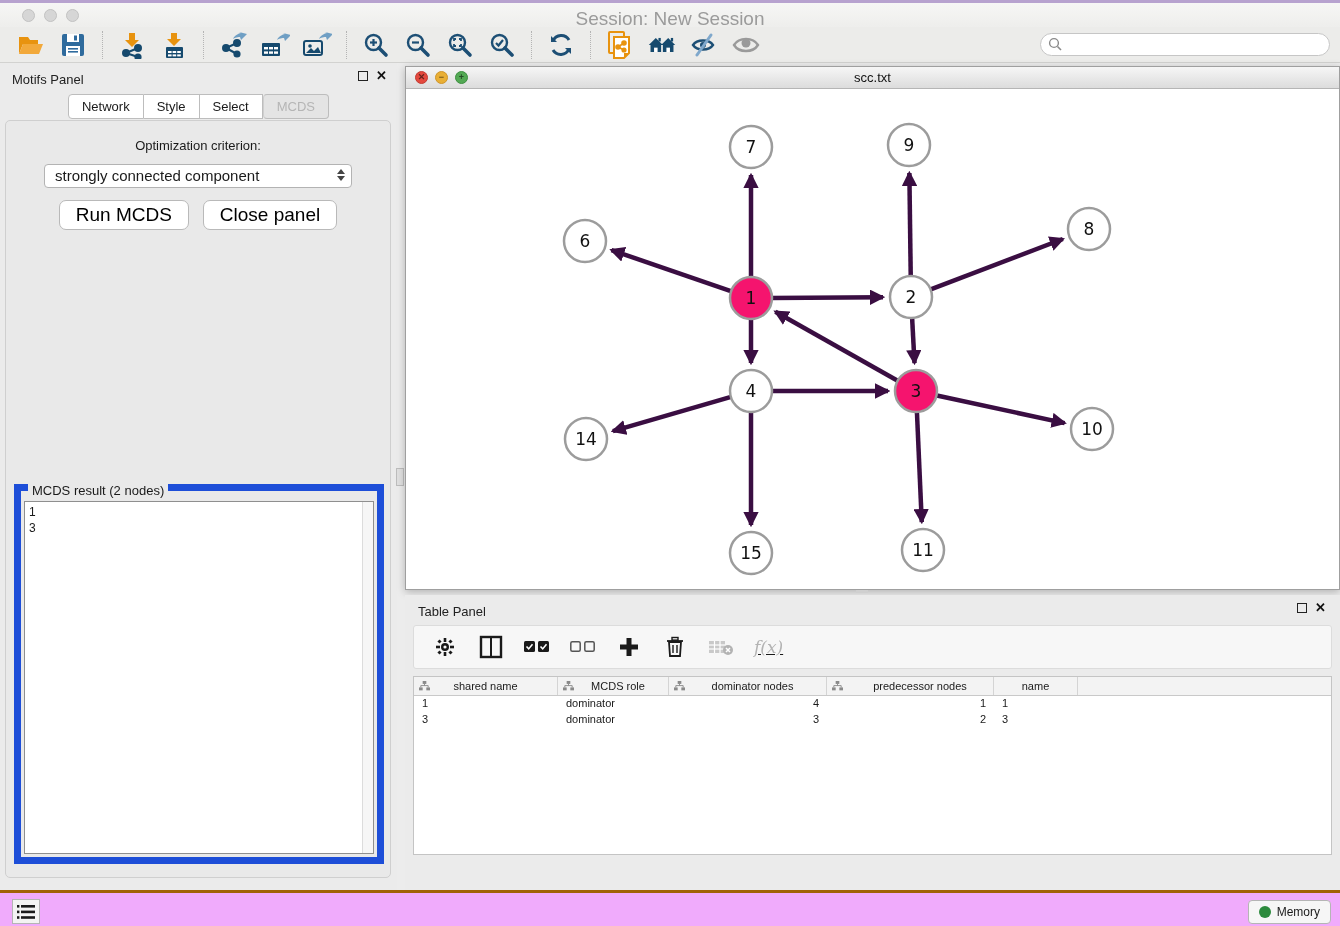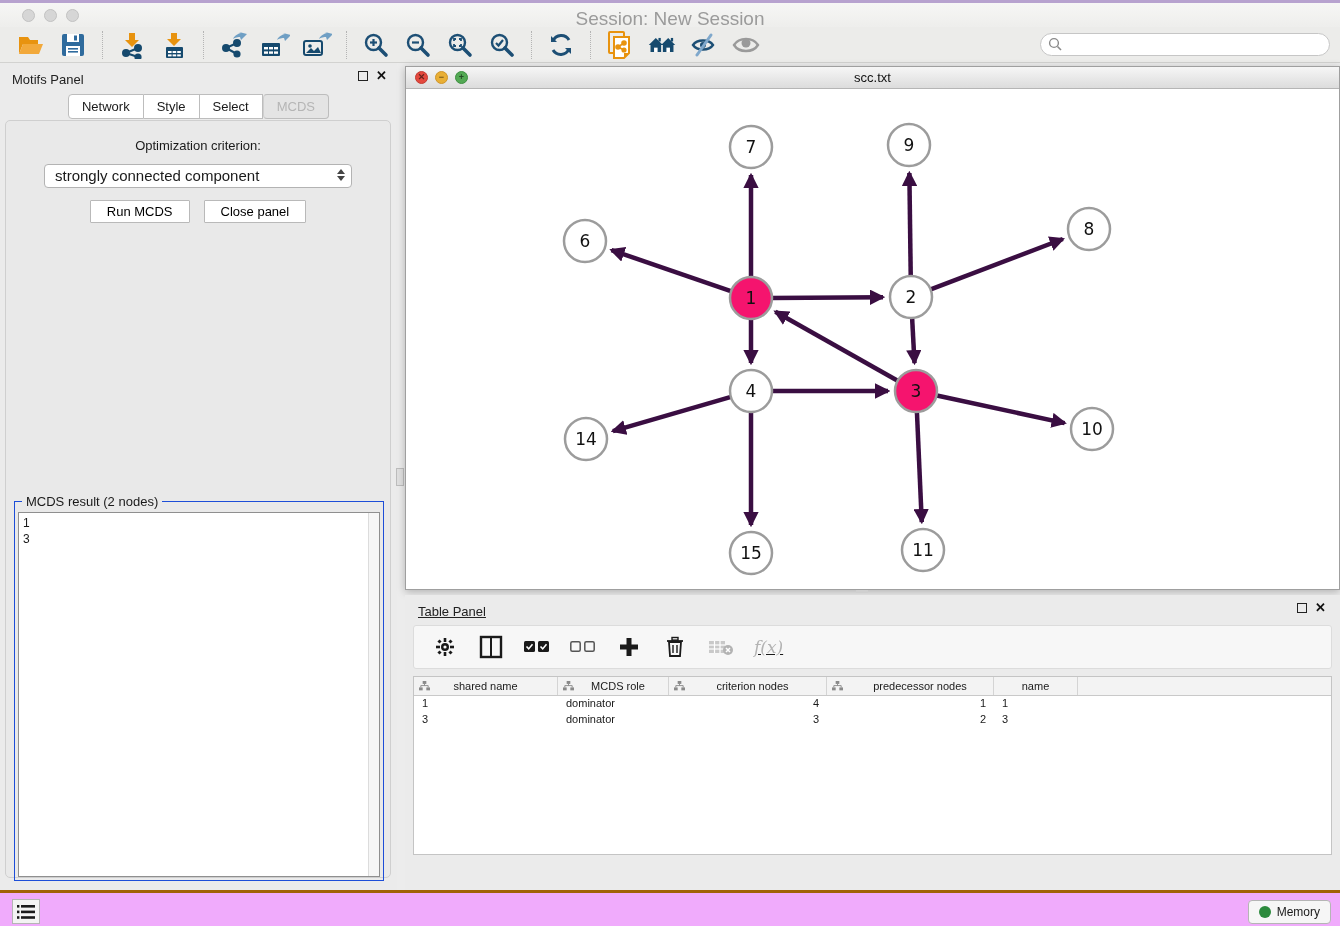--- a/index.html
+++ b/index.html
@@ -42,24 +42,24 @@
   .cp-content { position:absolute; left:5px; top:57px; width:386px; height:758px;
                 border:1px solid #cfcfcf; border-radius:5px; background:#e9e9e9; }
   .opt-label { text-align:center; margin-top:17px; font-size:13px; }
   .criterion-select { position:relative; margin:11px auto 0; width:308px; height:24px; background:#fff;
                       border:1px solid #b3b3b3; border-radius:4px; font-size:15px; line-height:22px;
                       padding-left:10px; }
   .stepper { position:absolute; right:6px; top:4px; display:flex; flex-direction:column; gap:2px; }
   .stepper .up { width:0;height:0;border-left:4px solid transparent;border-right:4px solid transparent;border-bottom:5px solid #444; }
   .stepper .down { width:0;height:0;border-left:4px solid transparent;border-right:4px solid transparent;border-top:5px solid #444; }
   .btn-row { display:flex; justify-content:center; gap:14px; margin-top:12px; }
-  .cp-btn { font-size:13px; background:#fff; border:1px solid #b9b9b9; border-radius:1px; padding:3px 16px; }
-
-  .result-group { position:absolute; left:8px; top:380px; width:370px; height:380px;
-                  border:1px solid #1d4ed8; }
+  .cp-btn { font-size:19px; background:#fff; border:1px solid #b9b9b9; border-radius:7px; padding:3px 16px; }
+
+  .result-group { position:absolute; left:8px; top:363px; width:370px; height:380px;
+                  border:7px solid #1d4ed8; }
   .result-legend { position:absolute; left:7px; top:-8px; background:#e9e9e9; padding:0 4px; font-size:13px; }
   .result-box { position:absolute; left:3px; top:10px; right:3px; bottom:3px; background:#fff;
                 border:1px solid #8f8f8f; font-size:12px; padding:2px 4px; }
   .result-line { line-height:16px; }
   .result-scroll { position:absolute; right:0; top:0; bottom:0; width:11px; background:#f6f6f6; border-left:1px solid #dcdcdc; }
 
   
   .net-window { position:absolute; left:405px; top:66px; width:935px; height:524px;
                 border:1px solid #9f9f9f; box-shadow:0 2px 8px rgba(0,0,0,0.25); background:#fff; }
   .net-titlebar { position:relative; height:22px; background:linear-gradient(#f6f6f6,#dcdcdc);
@@ -412,21 +412,21 @@
             <circle cx="517" cy="461" r="21" fill="#ffffff" stroke="#9c9c9c" stroke-width="2.5"></circle>
             <text x="517" y="467" text-anchor="middle" font-size="17" font-family="&quot;DejaVu Sans&quot;, sans-serif" fill="#111111">11</text>
           </g>
         </svg>
     </div>
   </div>
   <div class="resize-dot"></div>
 
   <div class="table-panel">
     <div class="panel-header">
-      <div class="panel-title" style="left:13px;text-decoration:underline;">Table Panel</div>
+      <div class="panel-title" style="left:13px;">Table Panel</div>
       <div class="panel-btns" style="right:14px;">
         <div class="float-box"></div>
         <div class="close-x">✕</div>
       </div>
     </div>
 
     <div class="tp-toolbar">
       <div class="tp-icon">
         <svg width="22" height="22" viewBox="0 0 22 22">
             <path fill="#1a1a1a" d="M11 7a4 4 0 1 0 0 8 4 4 0 0 0 0-8zm0 2.4a1.6 1.6 0 1 1 0 3.2 1.6 1.6 0 0 1 0-3.2z"></path>
@@ -519,21 +519,21 @@
           </div>
           <div class="nt-hcell" style="width: 158px;">
             <svg class="hier" width="11" height="11" viewBox="0 0 12 12">
               <g fill="#8a8a8a">
                 <rect x="4" y="0" width="4" height="3.2"></rect>
                 <rect x="0" y="7" width="4" height="3.2"></rect>
                 <rect x="8" y="7" width="4" height="3.2"></rect>
               </g>
               <path d="M6 3v2M2 7V5h8v2" stroke="#8a8a8a" stroke-width="1" fill="none"></path>
             </svg>
-            <span style="margin-left:10px;">criterion nodes</span>
+            <span style="margin-left:10px;">dominator nodes</span>
           </div>
           <div class="nt-hcell" style="width: 167px;">
             <svg class="hier" width="11" height="11" viewBox="0 0 12 12">
               <g fill="#8a8a8a">
                 <rect x="4" y="0" width="4" height="3.2"></rect>
                 <rect x="0" y="7" width="4" height="3.2"></rect>
                 <rect x="8" y="7" width="4" height="3.2"></rect>
               </g>
               <path d="M6 3v2M2 7V5h8v2" stroke="#8a8a8a" stroke-width="1" fill="none"></path>
             </svg>

